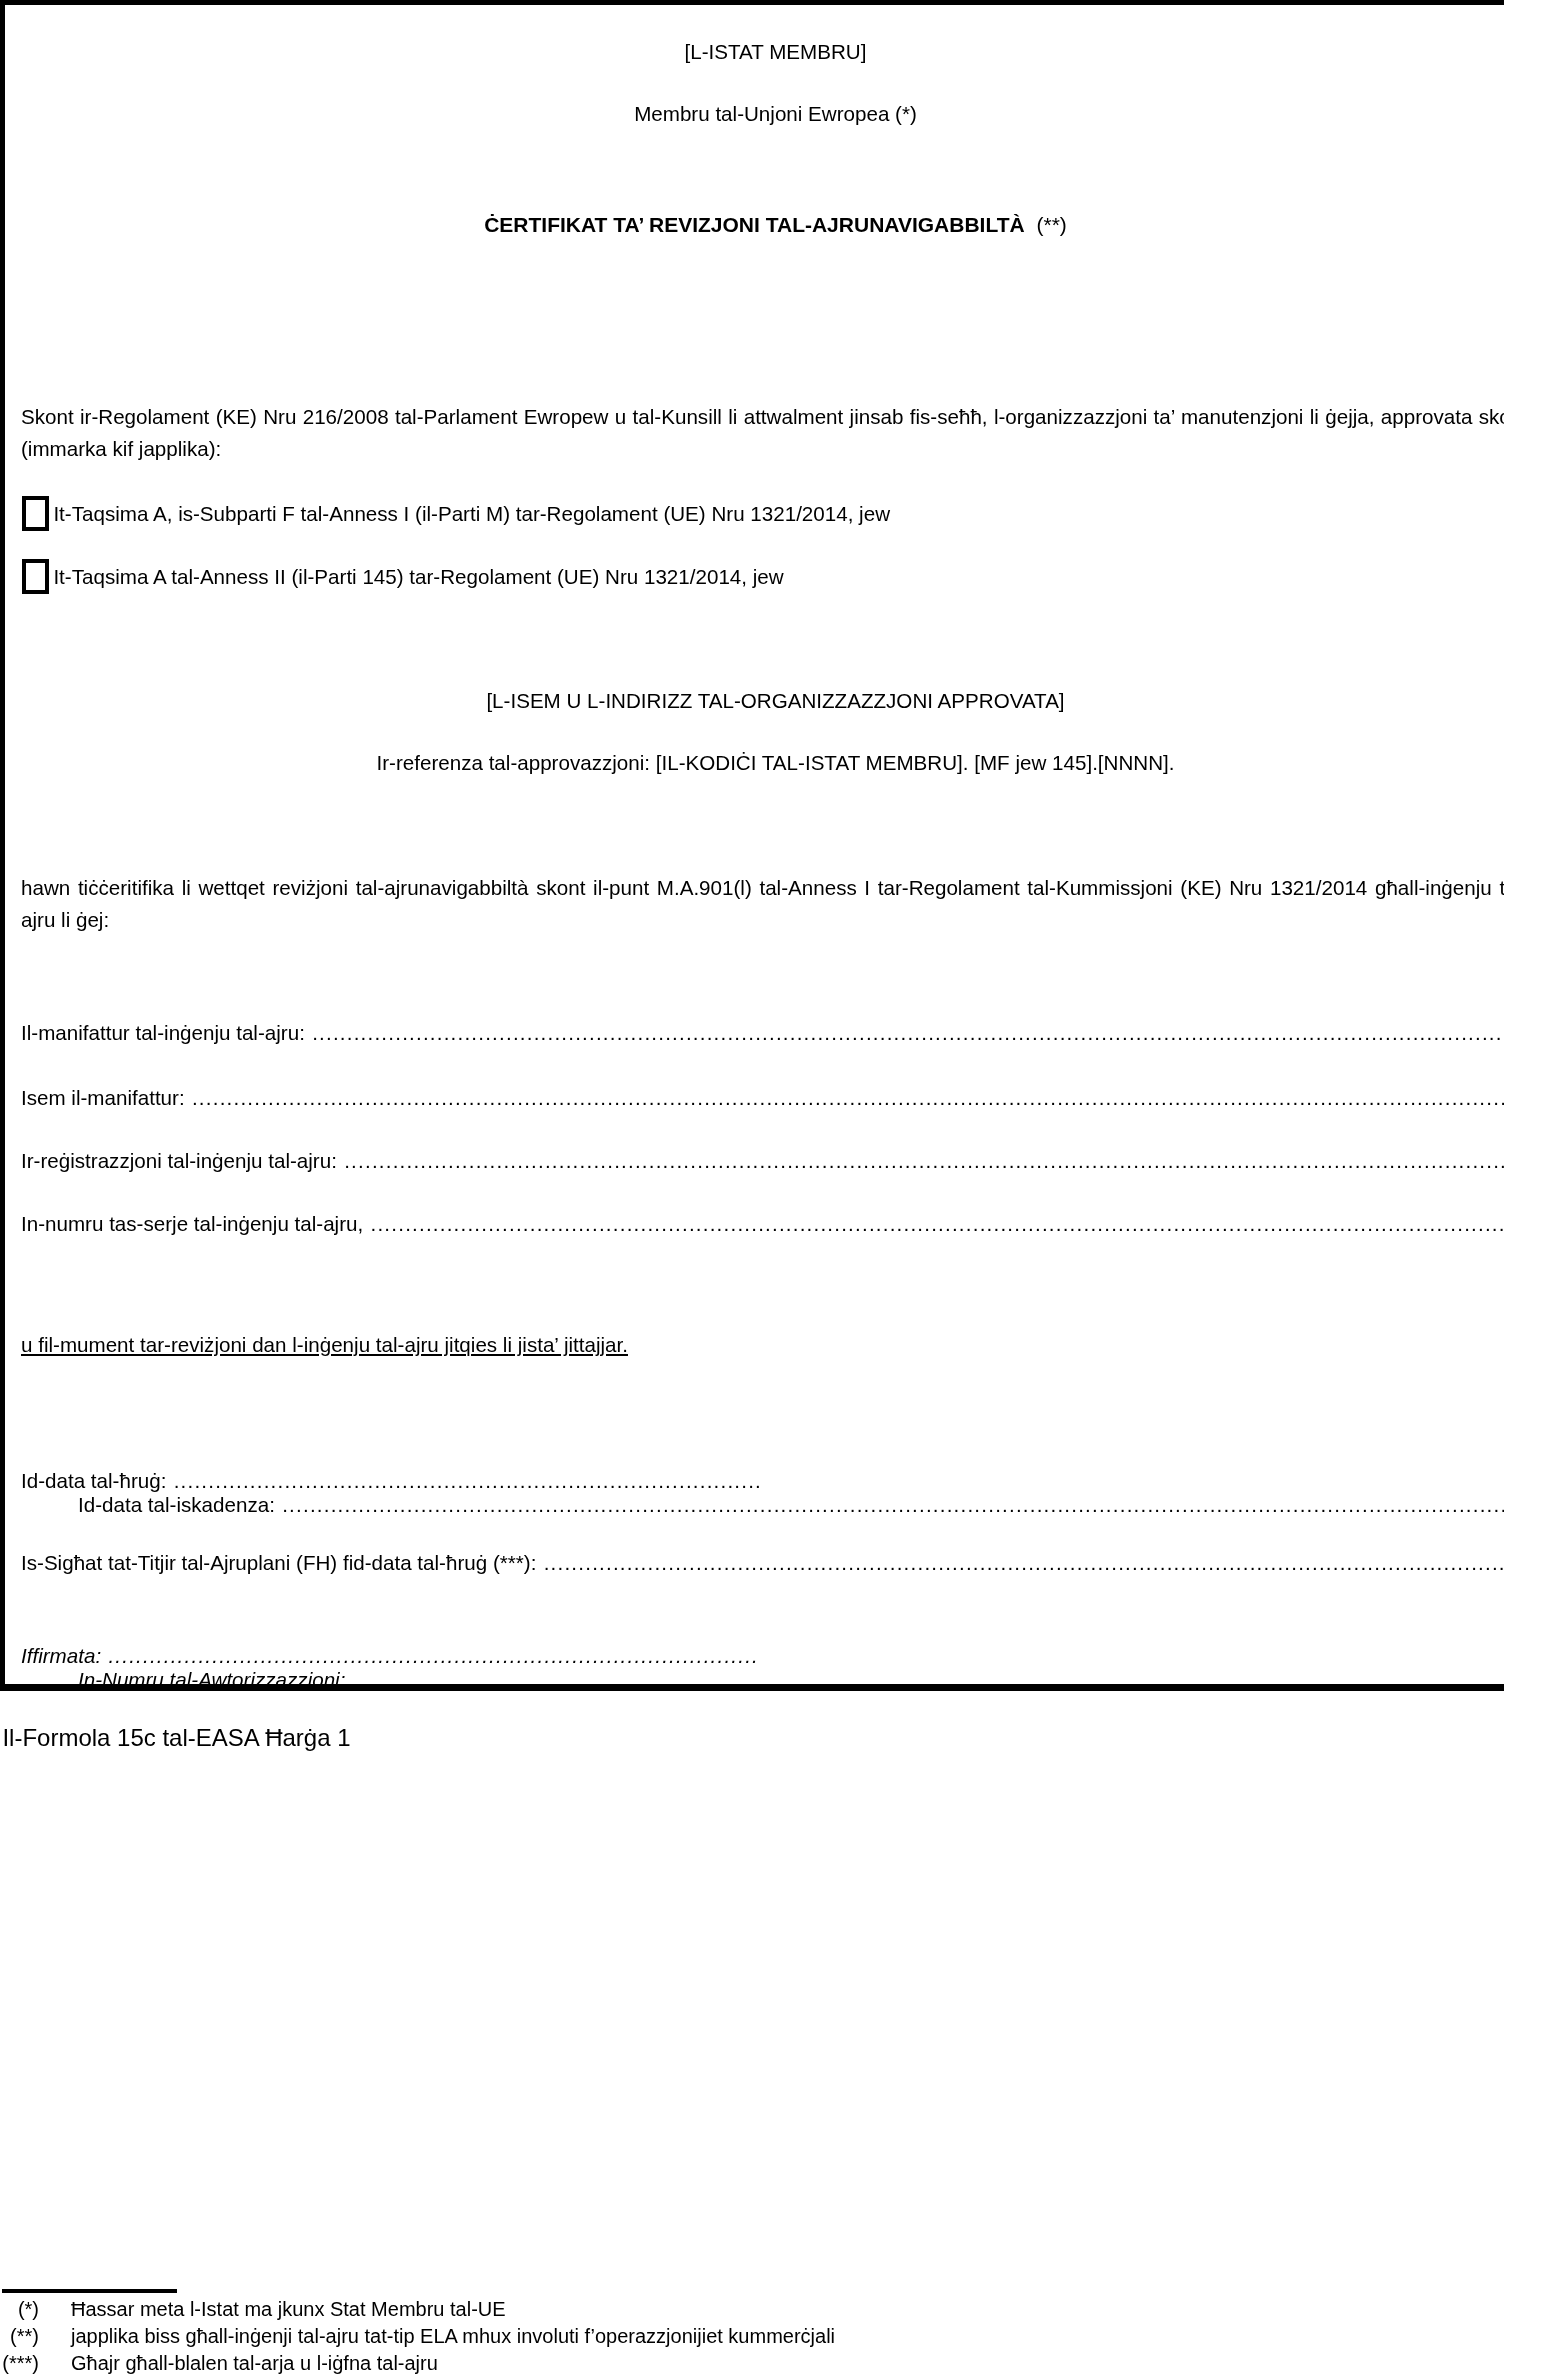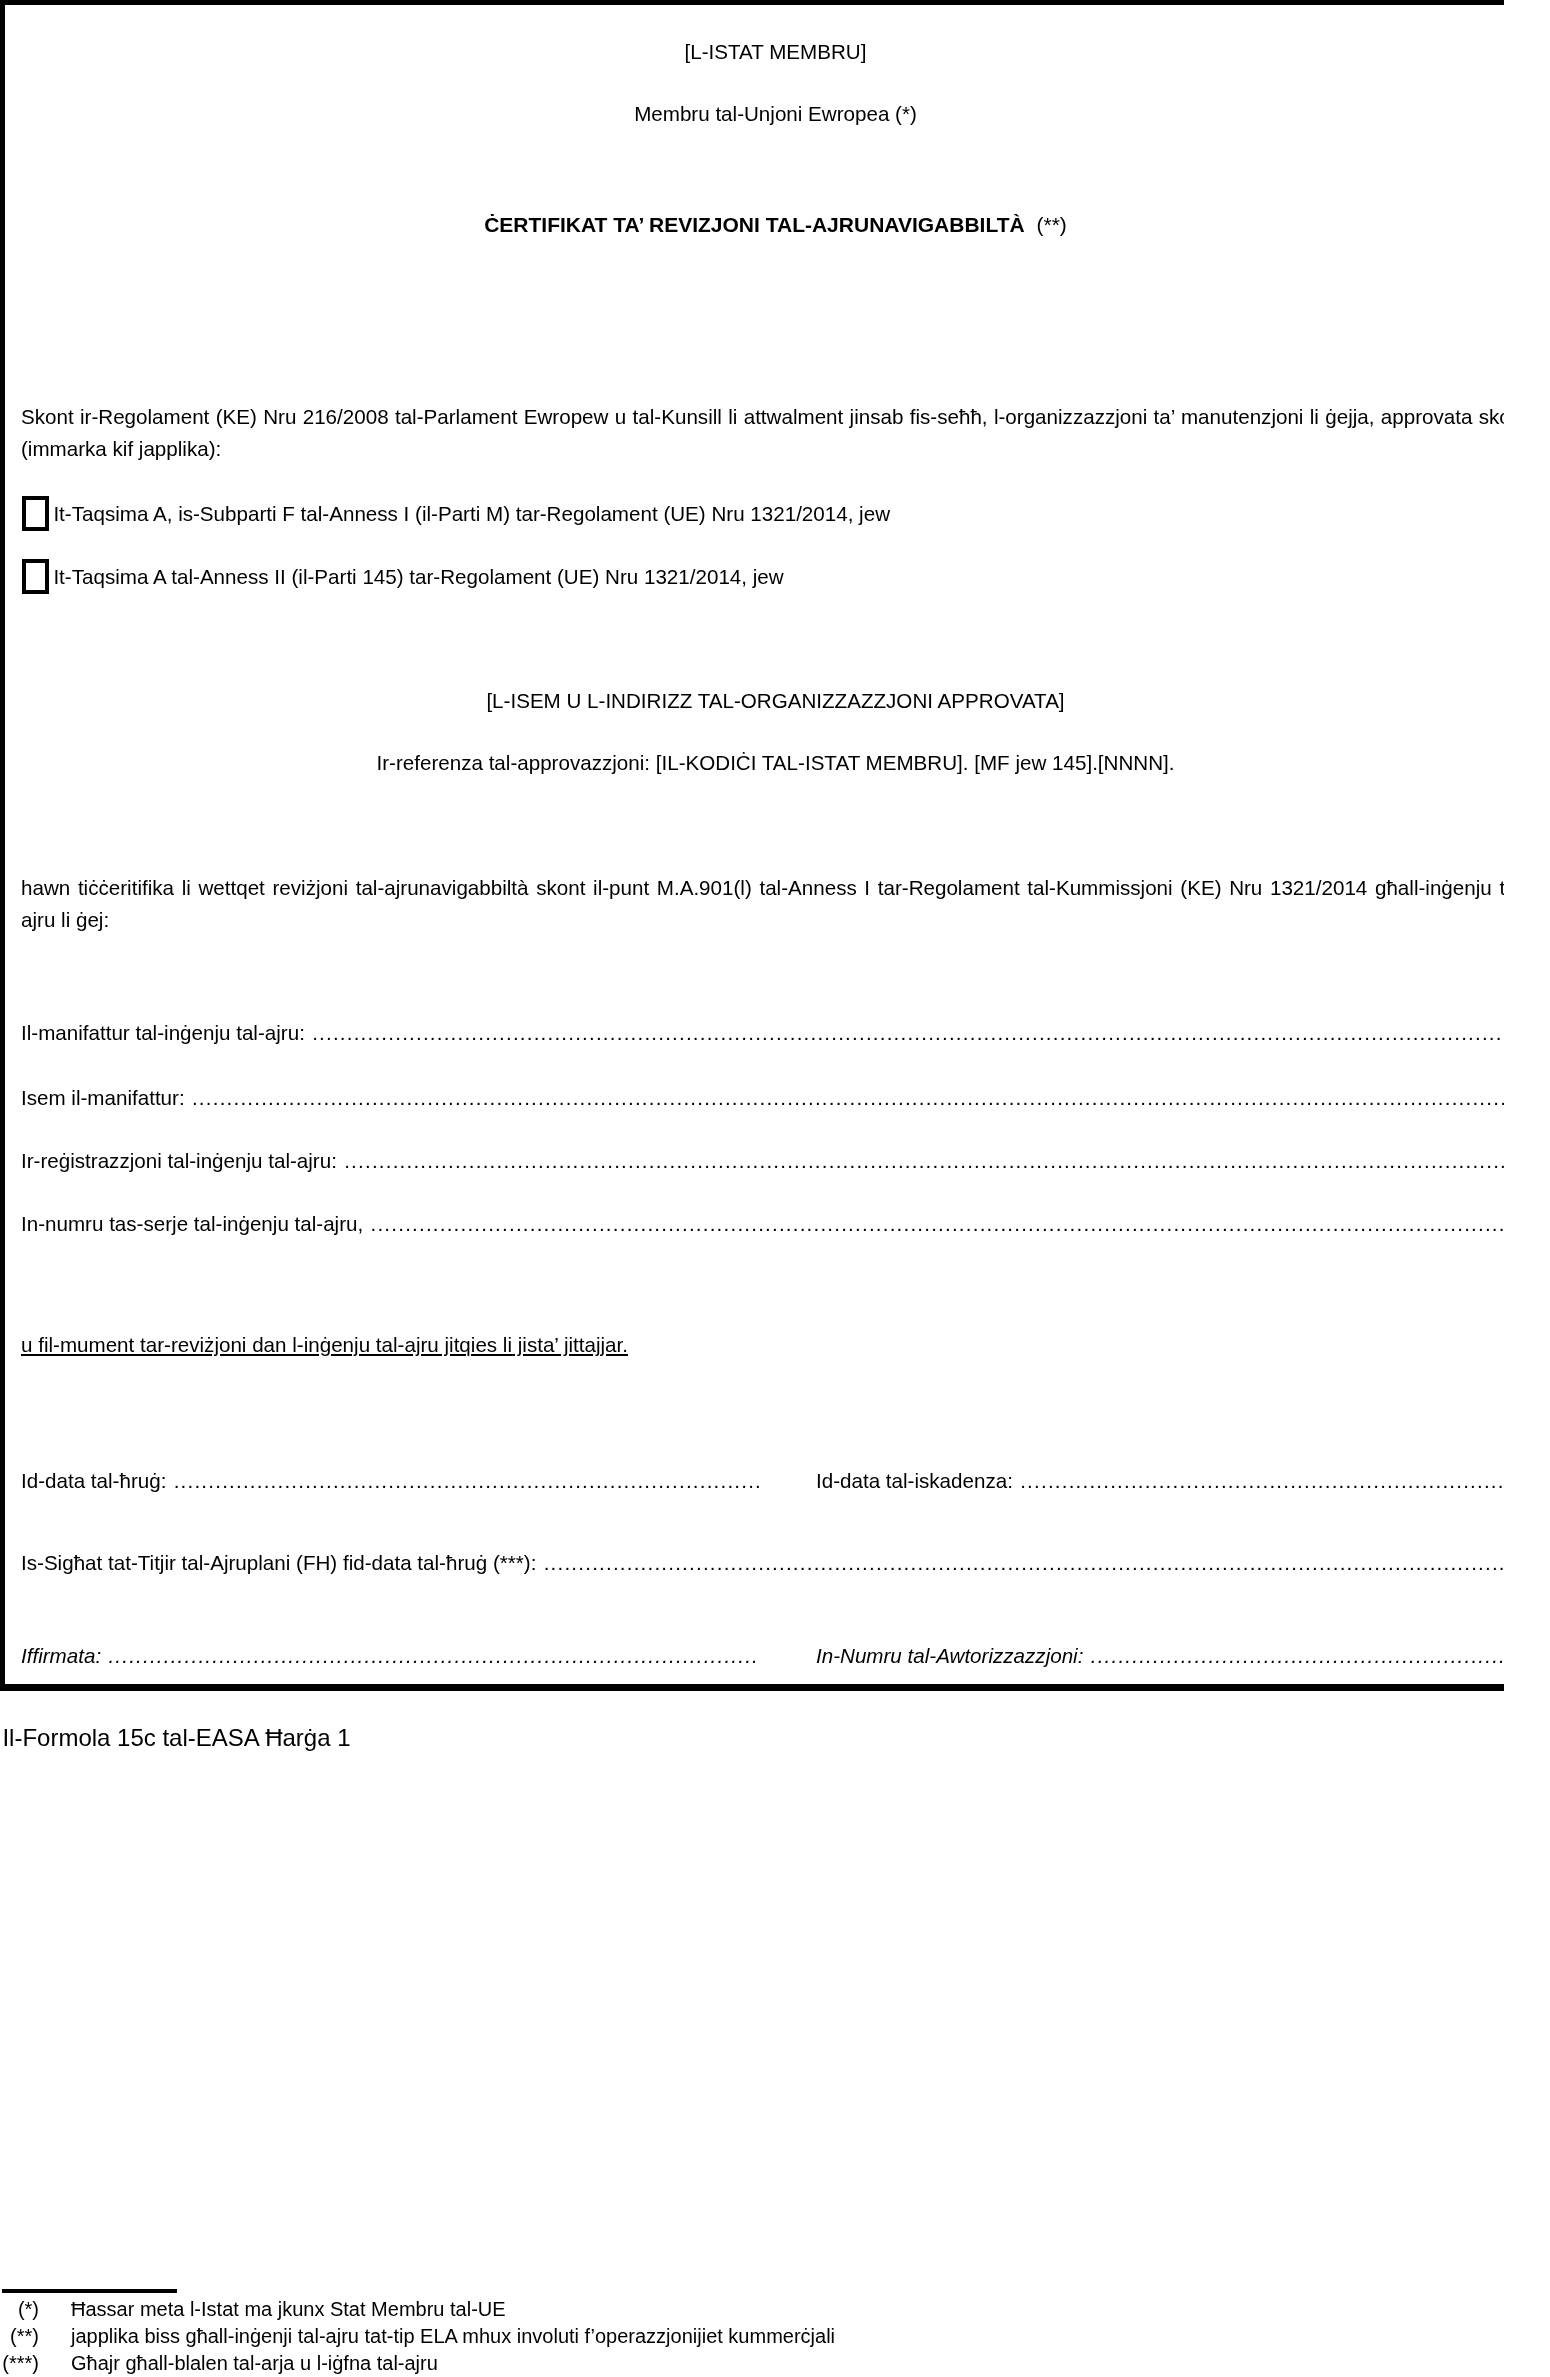--- a/index.html
+++ b/index.html
@@ -31,21 +31,21 @@
   .org-name      { top:684px; }
   .approval-line { top:746px; }
 
   .field-row { display:flex; align-items:baseline; }
   .abs-row { position:absolute; left:16px; right:18px; }
   .f1 { top:1016px; } .f2 { top:1081px;justify-content:space-between; } .f3 { top:1144px; } .f4 { top:1207px; }
   .dots { flex:1 1 auto; overflow:hidden; white-space:nowrap; letter-spacing:1.2px; margin-left:7.3px; }
 
   .airworthy { position:absolute; left:16px; top:1328px; white-space:nowrap;text-decoration:underline; }
 
-  .two-col { position:absolute; left:16px; right:16px; display:flex; }
+  .two-col { position:absolute; left:16px; right:16px; display:flex;flex-direction:column; }
   .datecols { top:1464px; }
   .signcols { top:1639px;font-style:italic; }
   .col1 { width:738px; flex:none; }
   .col2 { margin-left:57px; flex:1 1 auto; }
   .flabel { white-space:nowrap; flex:none; }
 
   .fh-row { top:1546px; }
 
   .form-ref { position:absolute; left:2.4px; top:1724px; font-size:24px; white-space:nowrap; }
 

